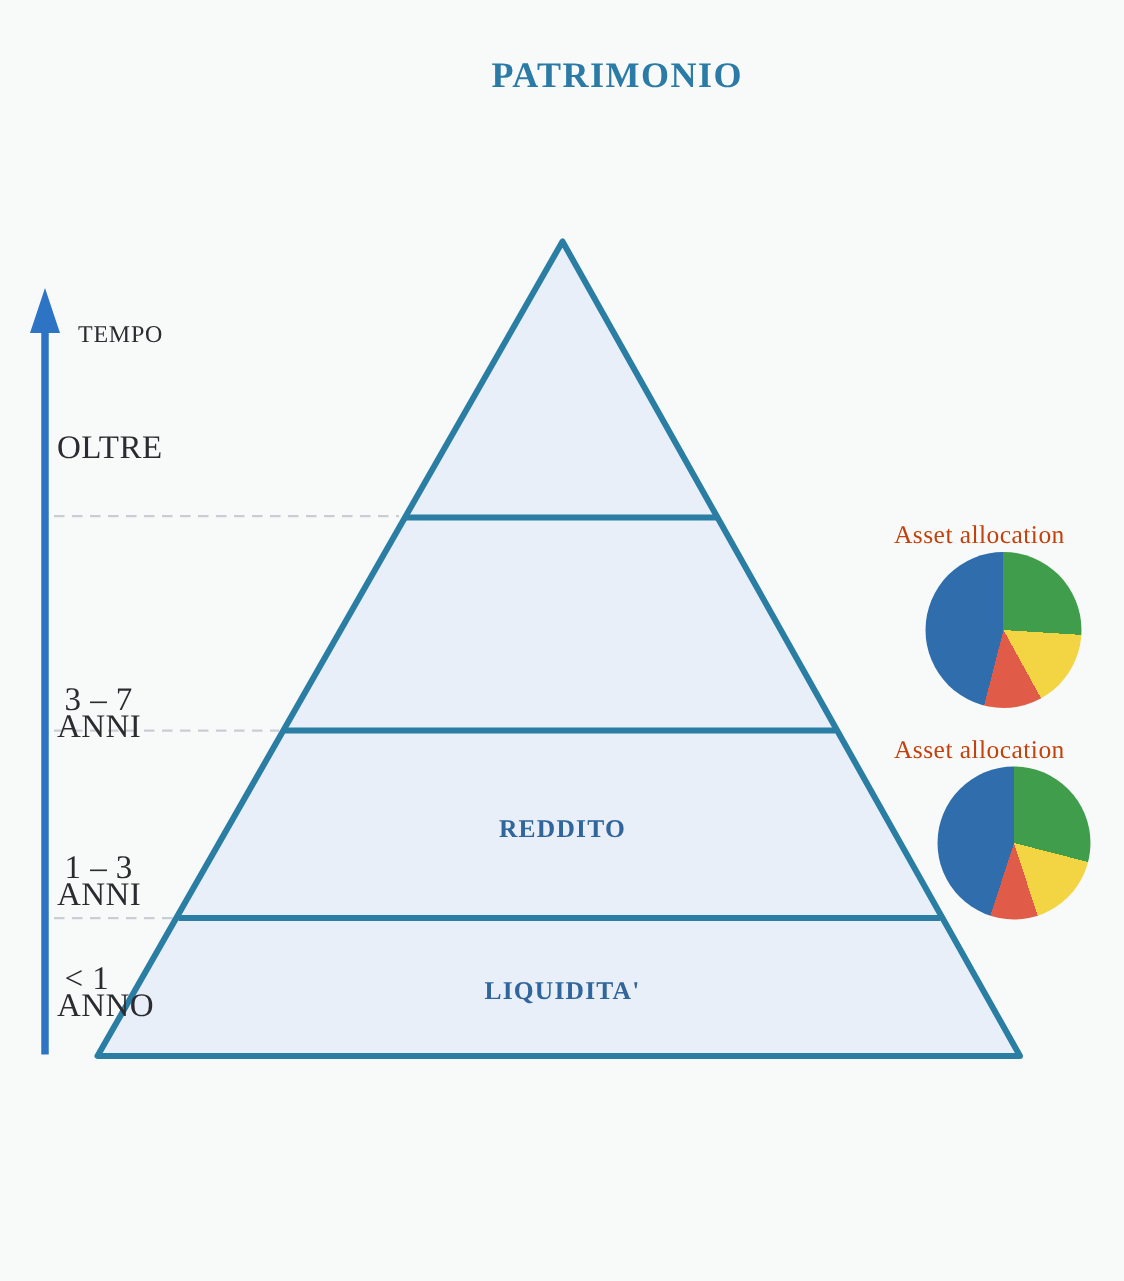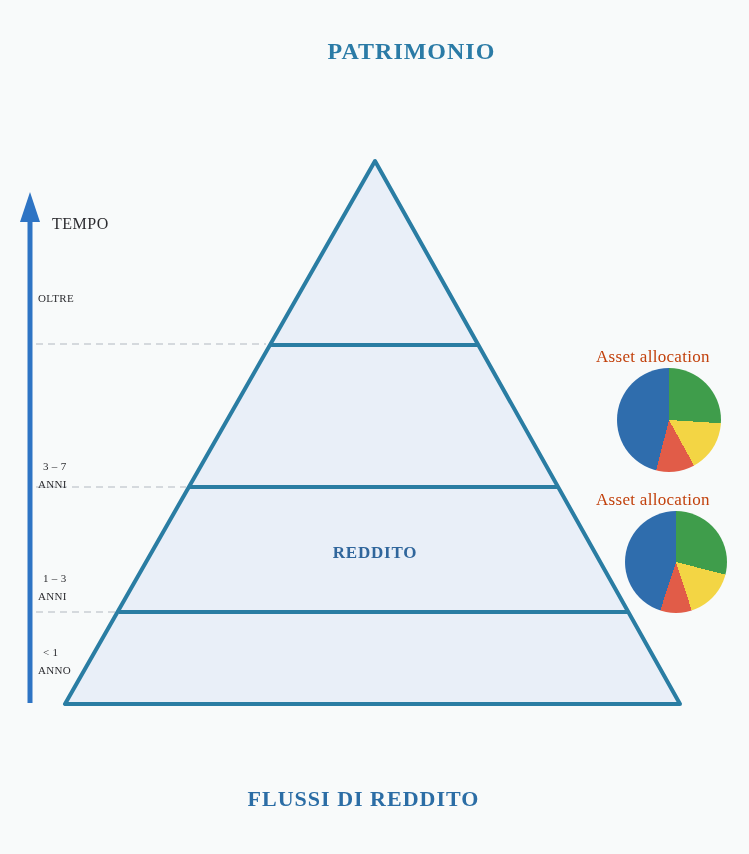--- a/index.html
+++ b/index.html
@@ -37,21 +37,21 @@
   .lv-1{top:440px;}
   .lv-2{top:543px;}
   .lv-3{top:651px;}
 
   .axis-label{
     position:absolute;left:52px;top:195px;
     font-size:16px;color:#2c2c30;letter-spacing:0.5px;margin-top:20px;
   }
   .tick{
     position:absolute;left:38px;
-    font-size:11px;color:#2c2c30;line-height:18px;letter-spacing:0.3px;
+    font-size:22px;color:#2c2c30;line-height:18px;letter-spacing:0.3px;
   }
   .tick-0{top:289px;}
   .tick-1{top:437px;margin-top:20px;}
   .tick-2{top:569px;}
   .tick-3{top:643px;}
   .tick .l1{display:block;padding-left:5px;}
   .tick .l2{display:block;}
   .tick-0 .l1{padding-left:0;}
 
   .pie-title{
@@ -81,41 +81,41 @@
     <line x1="30" y1="703" x2="30" y2="218" stroke="#2e74c4" stroke-width="5"></line>
     <polygon points="30,192 20,222 40,222" fill="#2e74c4"></polygon>
 
     <polygon points="375,161 65,704 680,704" fill="#e9eff8" stroke="#2a7da3" stroke-width="4" stroke-linejoin="round"></polygon>
     <line x1="270" y1="345" x2="478" y2="345" stroke="#2a7da3" stroke-width="4"></line>
     <line x1="190" y1="487" x2="557" y2="487" stroke="#2a7da3" stroke-width="4"></line>
     <line x1="119" y1="612" x2="627" y2="612" stroke="#2a7da3" stroke-width="4"></line>
   </svg>
 
   <div class="title-top">PATRIMONIO</div>
-  <div class="title-bottom">FLUSSI DI REDDITO</div>
 
   <div class="axis-label">TEMPO</div>
 
   <div class="tick tick-0">
     <span class="l1">OLTRE</span>
   </div>
   <div class="tick tick-1">
     <span class="l1">3 – 7</span>
     <span class="l2">ANNI</span>
   </div>
   <div class="tick tick-2">
     <span class="l1">1 – 3</span>
     <span class="l2">ANNI</span>
   </div>
   <div class="tick tick-3">
     <span class="l1">&lt; 1</span>
     <span class="l2">ANNO</span>
   </div>
 
   <div class="level-label lv-2">REDDITO</div>
+  <div class="level-label lv-3">LIQUIDITA'</div>
 
   <div class="pie-title pie-title-0">Asset allocation</div>
   <div class="pie pie-0" style="background: conic-gradient(rgb(63, 157, 75) 0%, rgb(63, 157, 75) 26%, rgb(243, 213, 68) 26%, rgb(243, 213, 68) 42%, rgb(225, 92, 72) 42%, rgb(225, 92, 72) 54%, rgb(47, 109, 173) 54%, rgb(47, 109, 173) 100%);"></div>
 
   <div class="pie-title pie-title-1">Asset allocation</div>
   <div class="pie pie-1" style="background: conic-gradient(rgb(63, 157, 75) 0%, rgb(63, 157, 75) 29%, rgb(243, 213, 68) 29%, rgb(243, 213, 68) 45%, rgb(225, 92, 72) 45%, rgb(225, 92, 72) 55%, rgb(47, 109, 173) 55%, rgb(47, 109, 173) 100%);"></div>
 
 </div>
 
 </body></html>

